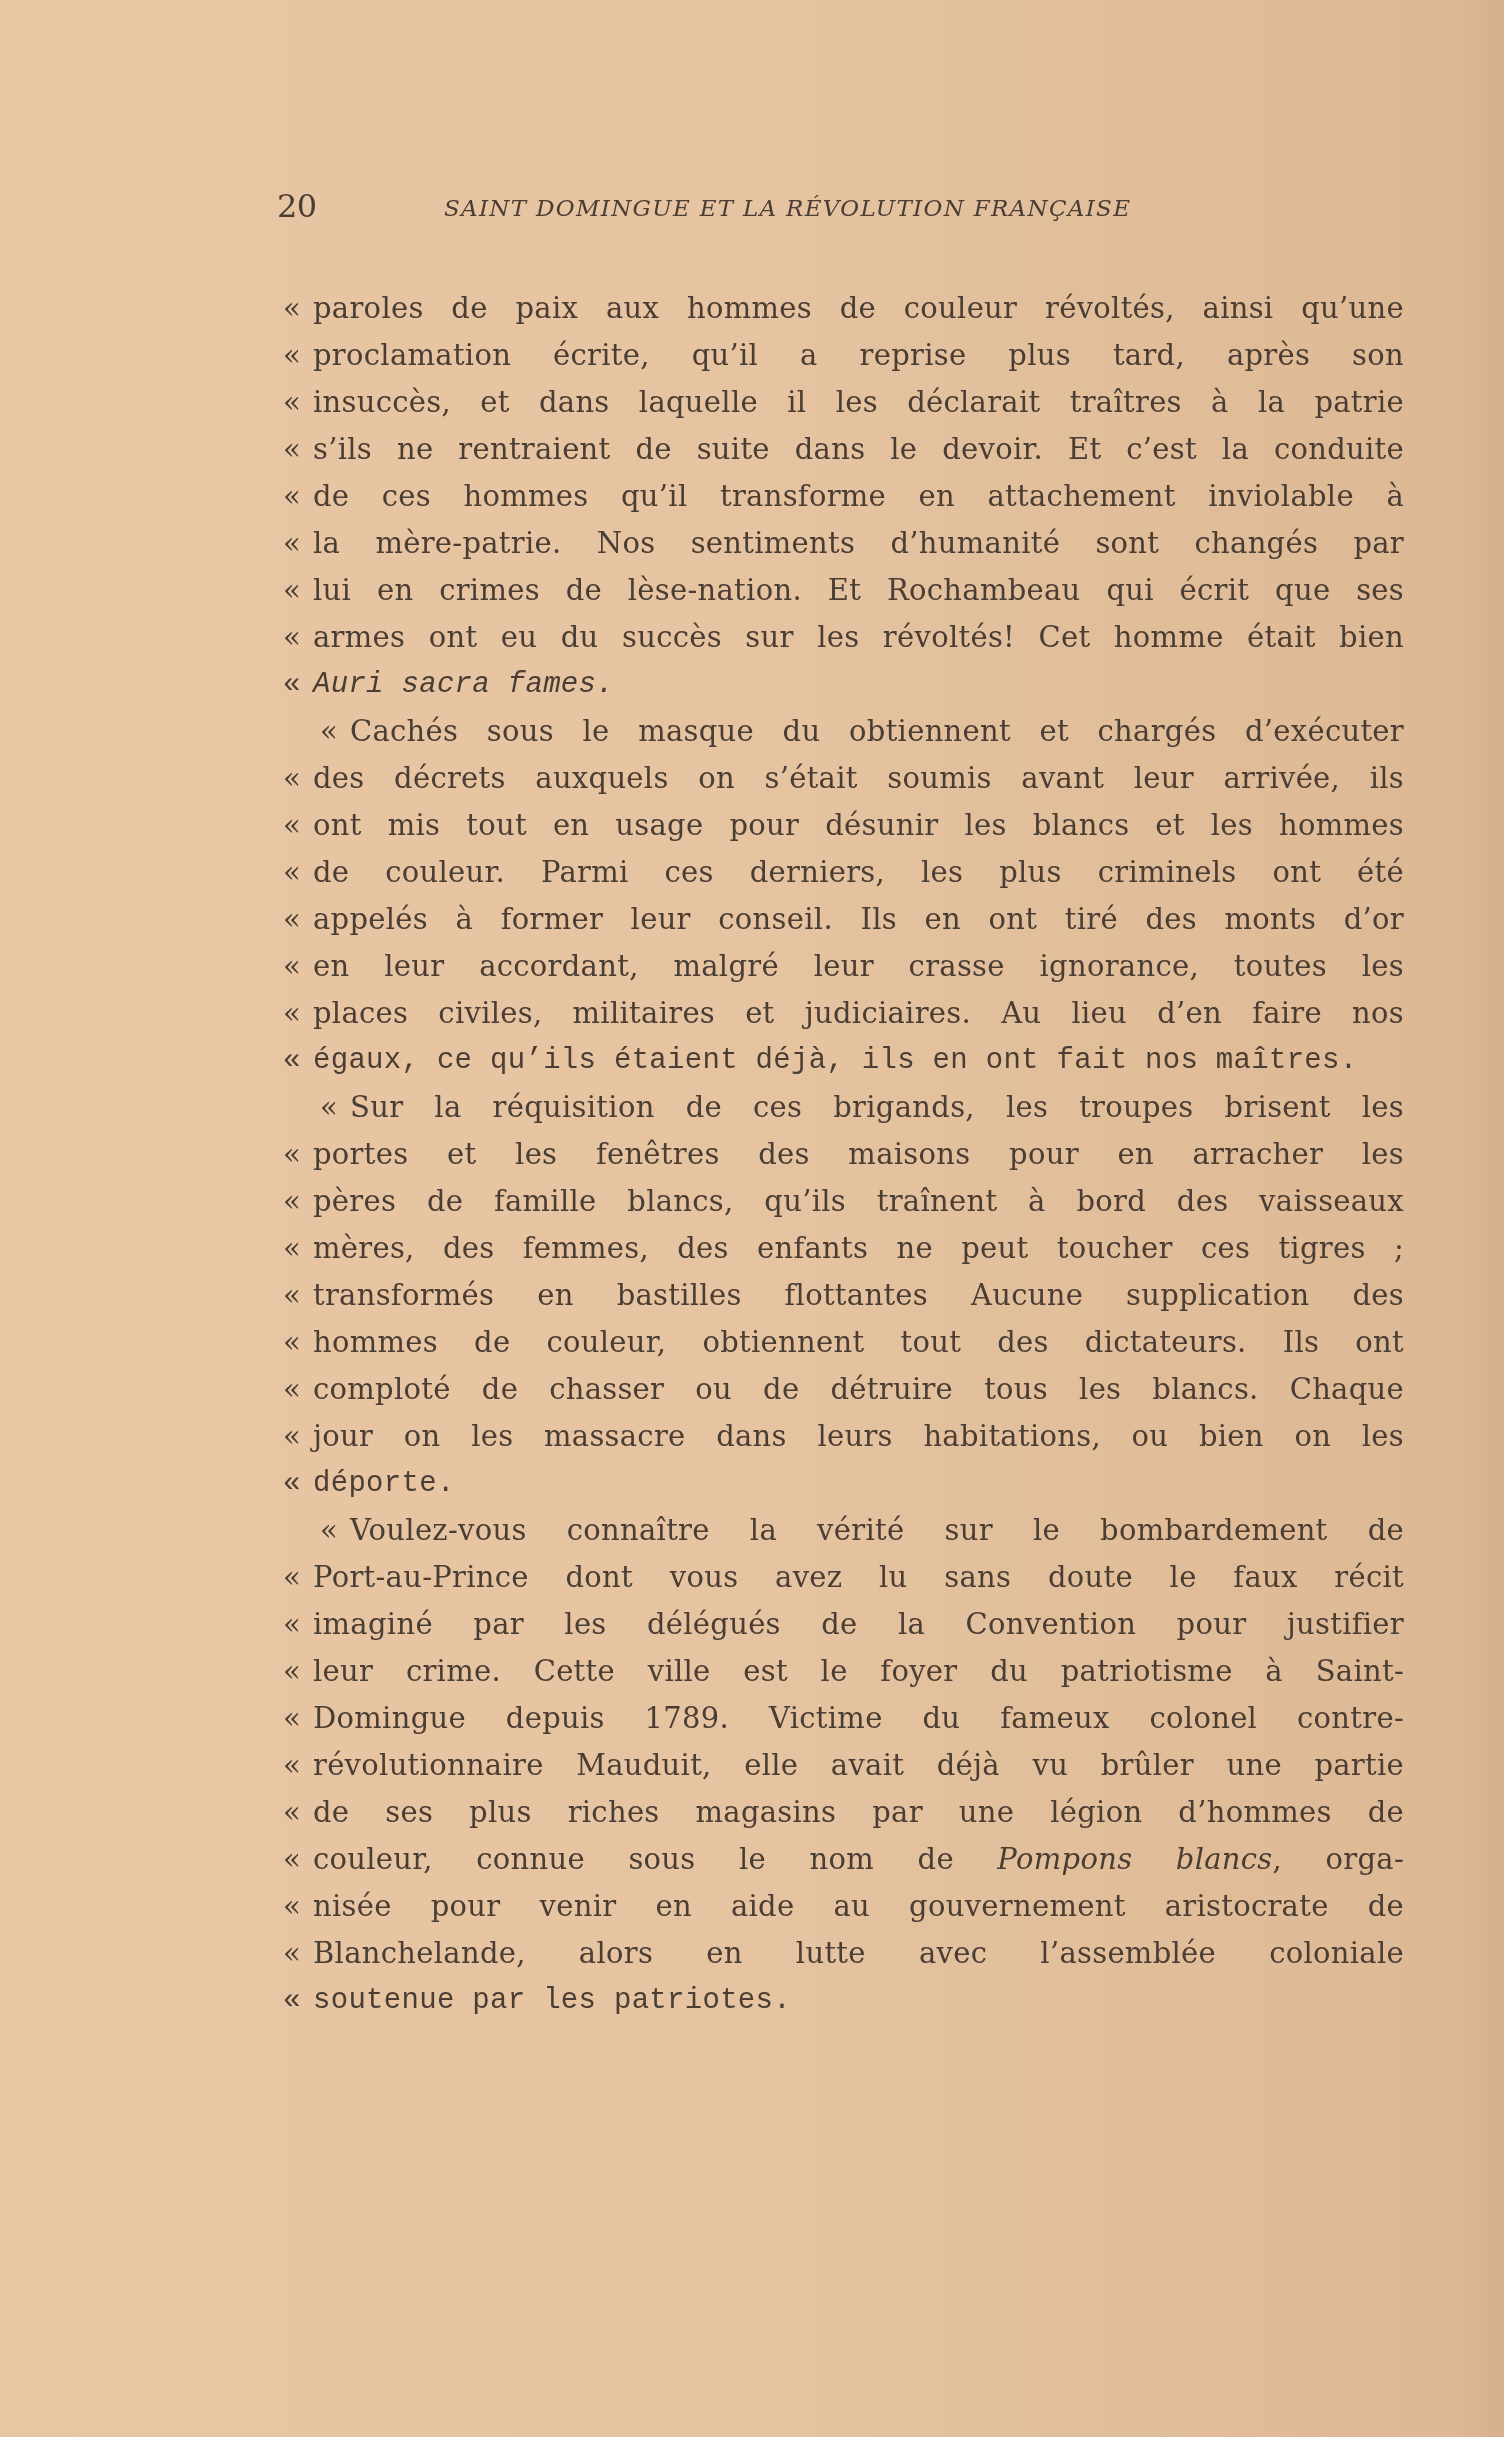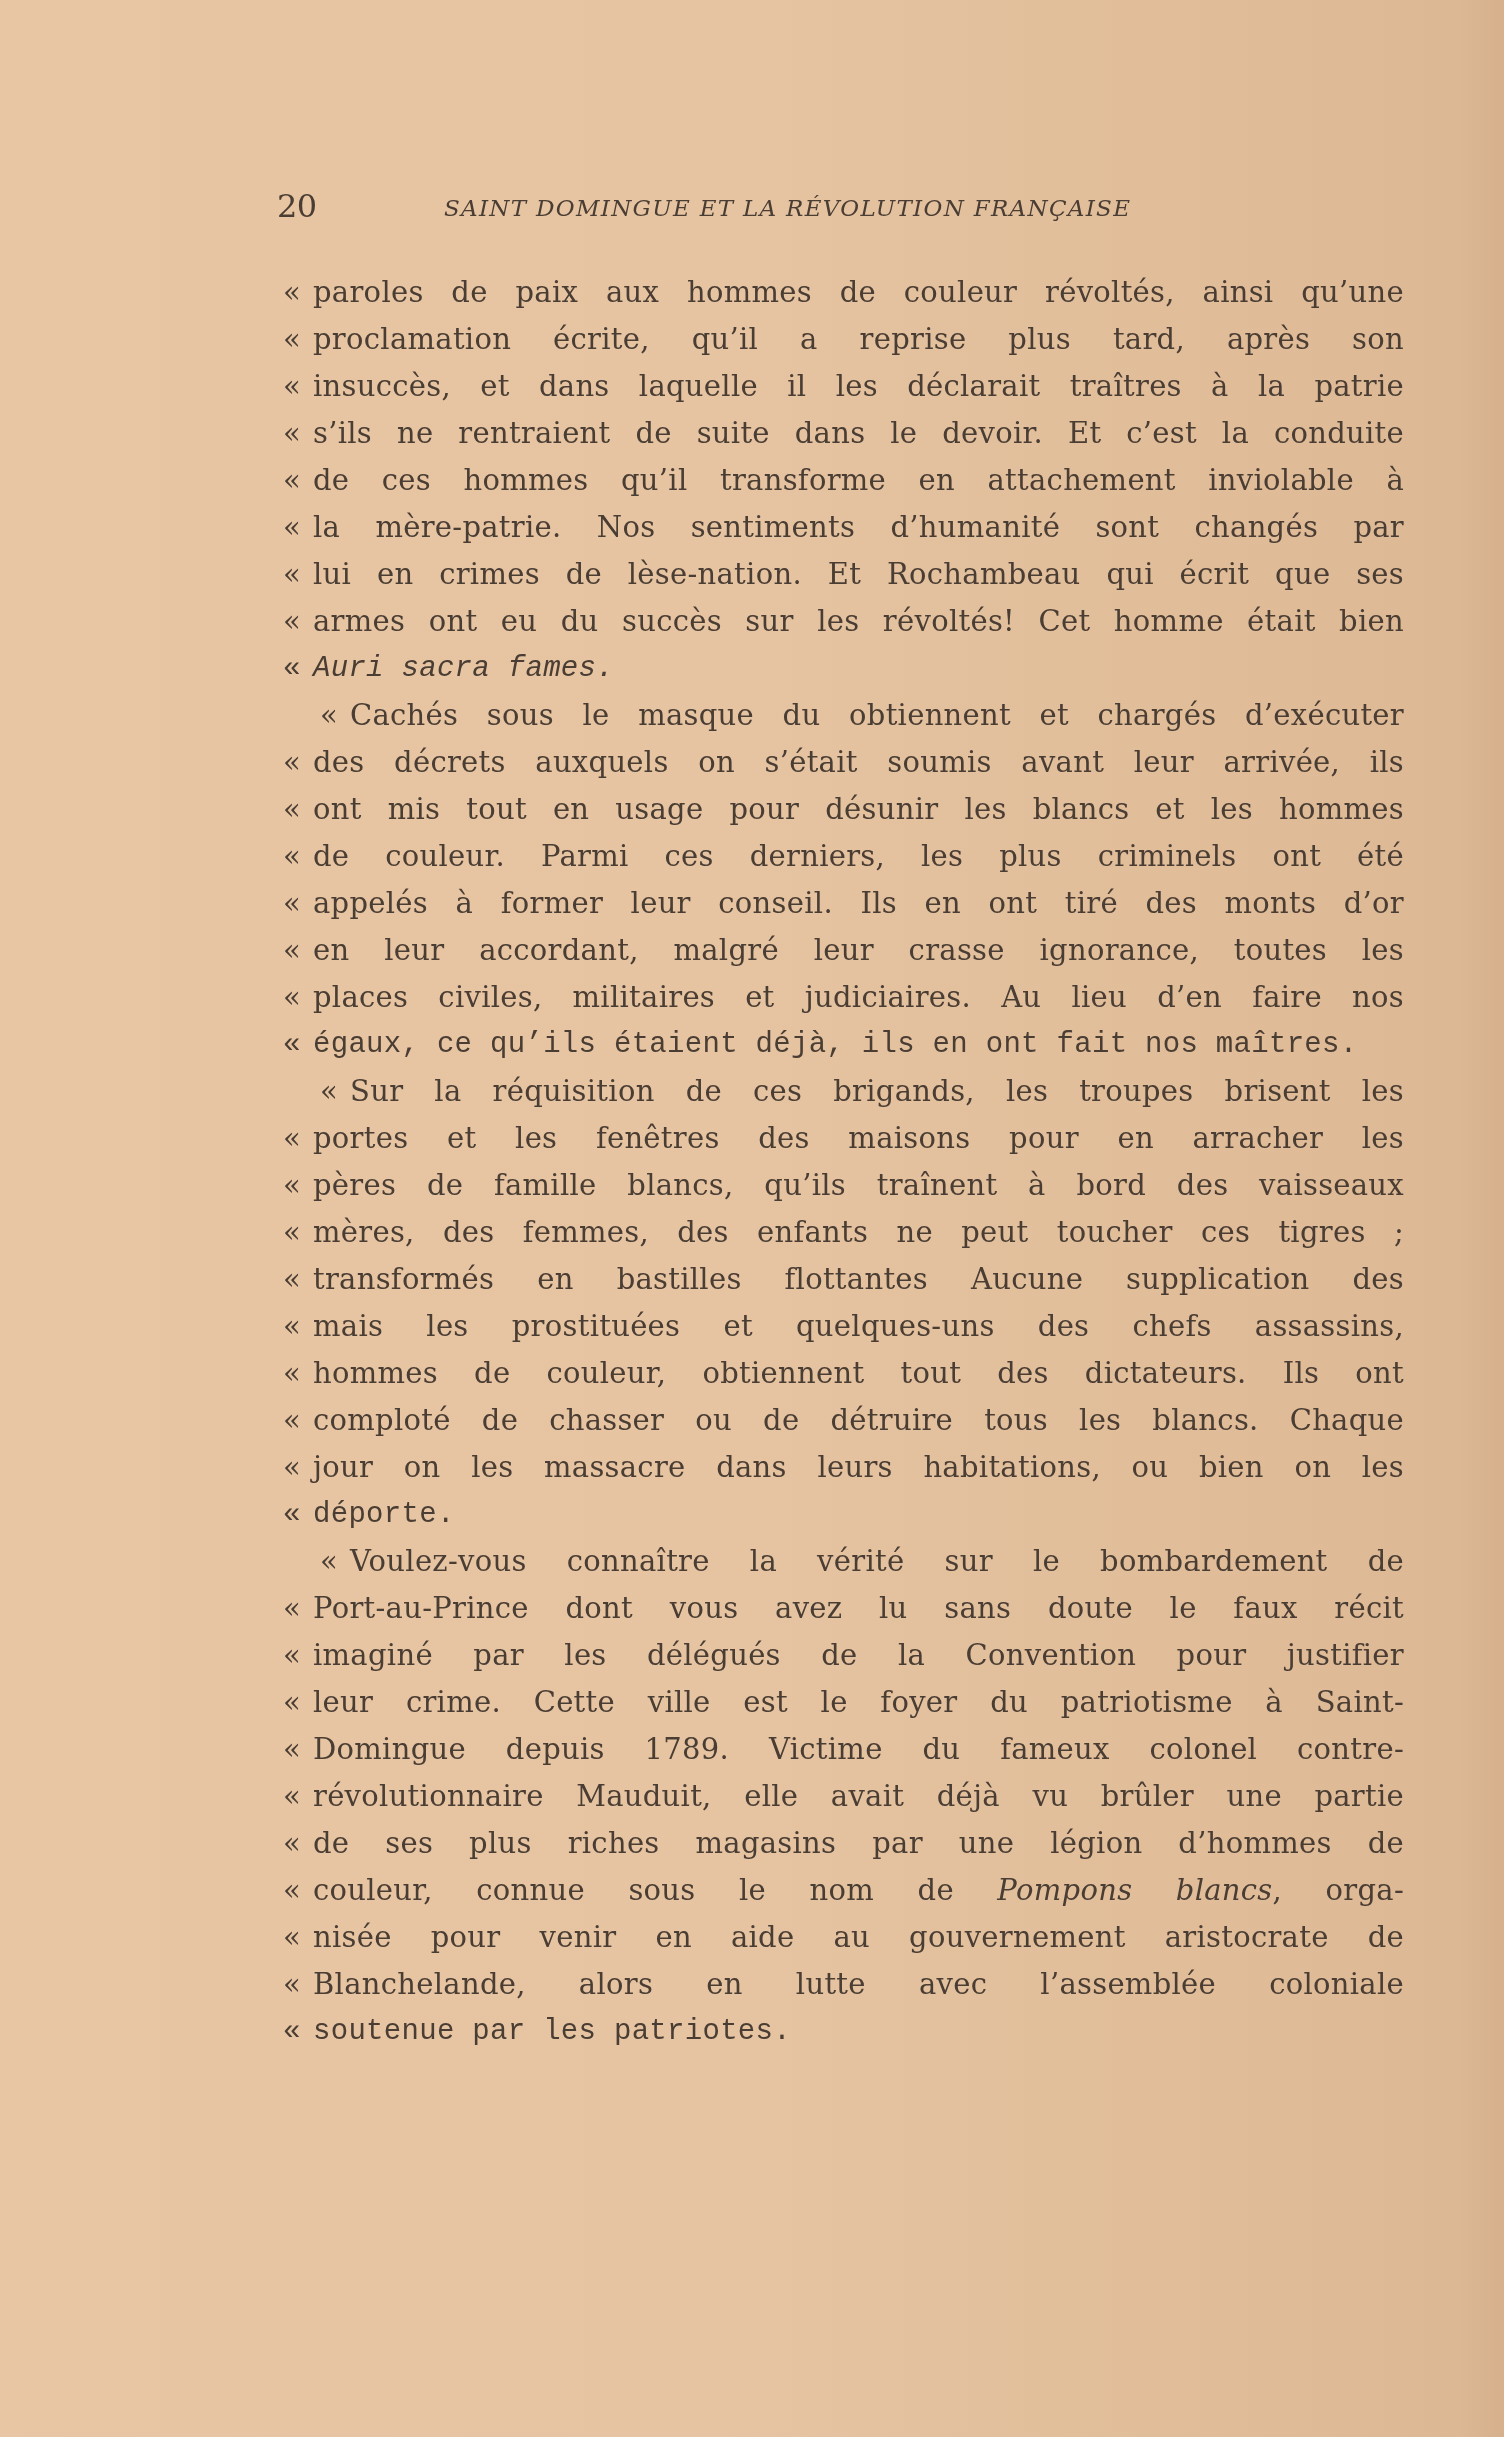--- a/index.html
+++ b/index.html
@@ -16,21 +16,21 @@
   }
   .page-number {
     position: absolute; left: 9px; top: 0;
     font-size: 32px; letter-spacing: -0.7px;
   }
   .running-title {
     position: absolute; left: 176px; top: 8px;
     font-size: 23px; letter-spacing: 1.3px; font-style: italic;
   }
   .body-text {
-    position: absolute; left: 283px; top: 269px; width: 1121px;
+    position: absolute; left: 283px; top: 285px; width: 1121px;
   }
   .line {
     height: 47px; line-height: 47px;
     font-size: 29px; white-space: nowrap;
     text-align: justify; text-align-last: justify;
     letter-spacing: 0.3px;
   }
   .line.last { text-align-last: left; font-family: Liberation Mono, monospace; }
   .line.indent { padding-left: 37px; }
   .guil { display: inline-block; width: 30px; }
@@ -68,21 +68,20 @@
     <div class="line"><span class="guil">«</span><span>places civiles, militaires et judiciaires. Au lieu d’en faire nos</span></div>
     <div class="line last"><span class="guil">«</span><span>égaux, ce qu’ils étaient déjà, ils en ont fait nos maîtres.</span></div>
   </div>
 
   <div>
     <div class="line indent"><span class="guil">«</span><span>Sur la réquisition de ces brigands, les troupes brisent les</span></div>
     <div class="line"><span class="guil">«</span><span>portes et les fenêtres des maisons pour en arracher les</span></div>
     <div class="line"><span class="guil">«</span><span>pères de famille blancs, qu’ils traînent à bord des vaisseaux</span></div>
     <div class="line"><span class="guil">«</span><span>mères, des femmes, des enfants ne peut toucher ces tigres ;</span></div>
     <div class="line"><span class="guil">«</span><span>transformés en bastilles flottantes Aucune supplication des</span></div>
-    <div class="line"><span class="guil">«</span><span>mais les prostituées et quelques-uns des chefs assassins,</span></div>
     <div class="line"><span class="guil">«</span><span>hommes de couleur, obtiennent tout des dictateurs. Ils ont</span></div>
     <div class="line"><span class="guil">«</span><span>comploté de chasser ou de détruire tous les blancs. Chaque</span></div>
     <div class="line"><span class="guil">«</span><span>jour on les massacre dans leurs habitations, ou bien on les</span></div>
     <div class="line last"><span class="guil">«</span><span>déporte.</span></div>
   </div>
 
   <div>
     <div class="line indent"><span class="guil">«</span><span>Voulez-vous connaître la vérité sur le bombardement de</span></div>
     <div class="line"><span class="guil">«</span><span>Port-au-Prince dont vous avez lu sans doute le faux récit</span></div>
     <div class="line"><span class="guil">«</span><span>imaginé par les délégués de la Convention pour justifier</span></div>

